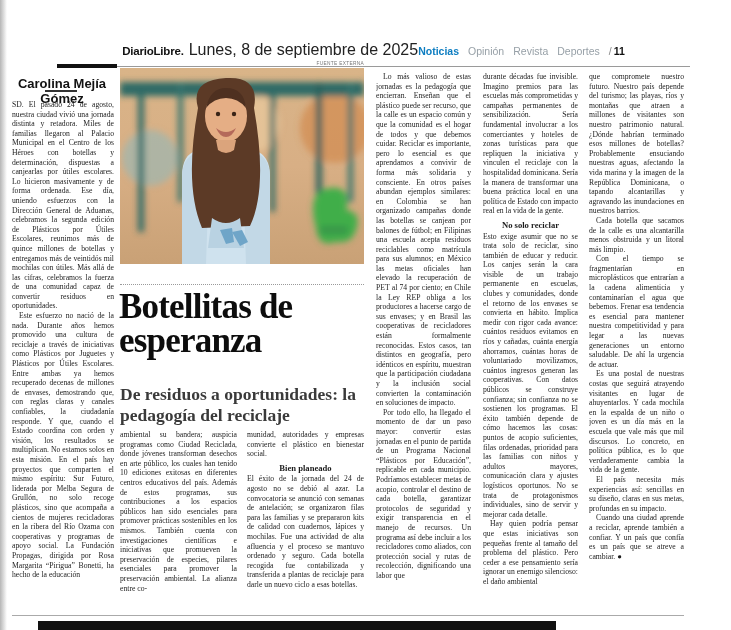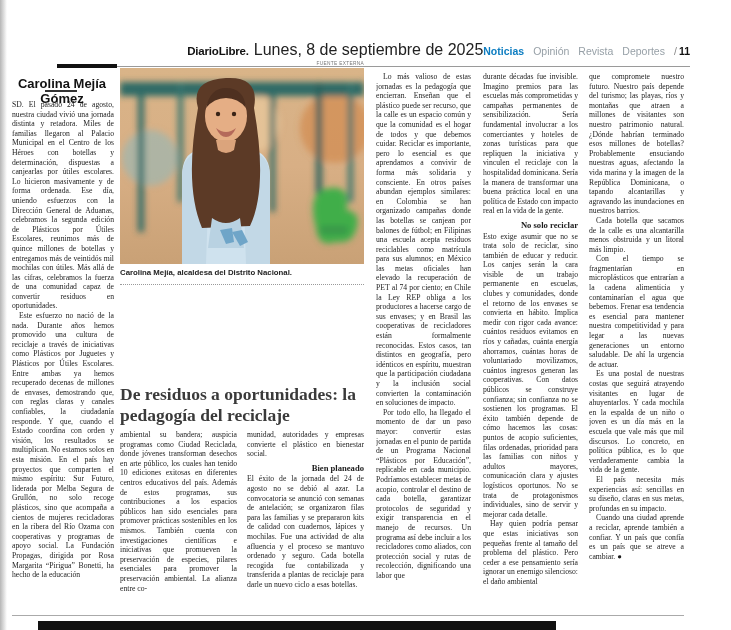--- a/index.html
+++ b/index.html
@@ -8,21 +8,21 @@
     position:relative; width:731px; height:630px; background:#ffffff;
     font-family:"Liberation Serif", serif; color:#1c1c1c; overflow:hidden;
   }
   .scan-edge {
     position:absolute; left:0; top:0; width:7px; height:630px;
     background:linear-gradient(90deg,#b6b6b6,#e9e9e9 70%,#ffffff);
   }
   
   .hdr {
     position:absolute; left:57px; top:41px; width:633px; height:18px;
-    display:flex; align-items:baseline; justify-content:flex-end;
+    display:flex; align-items:baseline; justify-content:center;
     font-family:"Liberation Sans", sans-serif;
   }
   .hdr-left { display:flex; align-items:baseline; gap:5px; }
   .masthead { font-weight:bold; font-size:11.5px; color:#111; letter-spacing:-0.2px; }
   .hdr-date { font-size:16px; color:#222; }
   .hdr-right { display:flex; align-items:baseline; gap:9px; }
   .nav-item { font-size:10.5px; color:#97a0a7; cursor:pointer; }
   .nav-item.active { color:#0d7dc1; font-weight:bold; }
   .pageno { font-size:10.5px; color:#222; }
   .pageno .slash { color:#888; font-weight:normal; margin-right:2px; }
@@ -37,21 +37,21 @@
   .byline-rule { position:absolute; left:45px; top:90px; width:32px; height:2px; background:#333; }
   
   .col {
     position:absolute; overflow:hidden; text-align:justify;
     font-size:7.7px; line-height:9.6px; color:#1c1c1c;
   }
   .col p { text-indent:0; }
   .col p.indent { text-indent:7px; }
   .col .colhead {
     font-weight:bold; font-size:8.6px; margin-top:5px; margin-bottom:1px;
-    text-align:right; text-indent:0;
+    text-align:center; text-indent:0;
   }
   #col1 { left:12px;  top:100px; width:102px; height:512px; }
   #col2 { left:120px; top:430px; width:117px; height:183px; }
   #col3 { left:247px; top:430px; width:117px; height:183px; }
   #col4 { left:376px; top:72px;  width:95px;  height:541px; }
   #col5 { left:483px; top:72px;  width:95px;  height:541px; }
   #col6 { left:589px; top:72px;  width:95px;  height:541px; }
   
   .credit {
     position:absolute; left:120px; top:61px; width:244px; text-align:right;
@@ -148,23 +148,23 @@
         <path d="M96 60 q10 8 20 0 q-4 9 -10 9 q-6 0 -10 -9z" fill="#b4695a"></path>
         <circle cx="98" cy="46" r="2.2" fill="#3a2417"></circle>
         <circle cx="114" cy="46" r="2.2" fill="#3a2417"></circle>
         <path d="M96 72 h20 l-2 10 q-8 6 -16 0 z" fill="#dba47c"></path>
         <path d="M92 150 q14 10 28 0 l4 30 h-36 z" fill="#b9d2e2"></path>
         <path d="M100 162 l6 14 l8 -2 l-2 -14 z" fill="#6fa5c8"></path>
         <path d="M112 164 l8 14 l8 -4 l-6 -12 z" fill="#6fa5c8"></path>
       </g>
     </svg>
   </div>
-  <div class="caption">Carolina Mejía, alcaldesa del Distrito Nacional.</div>
   <div class="dotted-rule"></div>
 
+  <h1 class="headline">Botellitas de esperanza</h1>
   <h2 class="subhead">De residuos a oportunidades: la pedagogía del reciclaje</h2>
 
   <div class="col" id="col1">
       <p>SD. El pasado 24 de agosto, nuestra ciudad vivió una jornada distinta y retadora. Miles de familias llegaron al Palacio Municipal en el Centro de los Héroes con botellas y determinación, dispuestas a canjearlas por útiles escolares. Lo hicieron masivamente y de forma ordenada. Ese día, uniendo esfuerzos con la Dirección General de Aduanas, celebramos la segunda edición de Plásticos por Útiles Escolares, reunimos más de quince millones de botellas y entregamos más de veintidós mil mochilas con útiles. Más allá de las cifras, celebramos la fuerza de una comunidad capaz de convertir residuos en oportunidades.</p>
       <p class="indent">Este esfuerzo no nació de la nada. Durante años hemos promovido una cultura de reciclaje a través de iniciativas como Plásticos por Juguetes y Plásticos por Útiles Escolares. Entre ambas ya hemos recuperado decenas de millones de envases, demostrando que, con reglas claras y canales confiables, la ciudadanía responde. Y que, cuando el Estado coordina con orden y visión, los resultados se multiplican. No estamos solos en esta misión. En el país hay proyectos que comparten el mismo espíritu: Sur Futuro, liderada por Melba Segura de Grullón, no solo recoge plásticos, sino que acompaña a cientos de mujeres recicladoras en la ribera del Río Ozama con cooperativas y programas de apoyo social. La Fundación Propagas, dirigida por Rosa Margarita “Pirigua” Bonetti, ha hecho de la educación</p>
     </div>
   <div class="col" id="col2">
       <p>ambiental su bandera; auspicia programas como Ciudad Reciclada, donde jóvenes transforman desechos en arte público, los cuales han tenido 10 ediciones exitosas en diferentes centros educativos del país. Además de estos programas, sus contribuciones a los espacios públicos han sido esenciales para promover prácticas sostenibles en los mismos. También cuenta con investigaciones científicas e iniciativas que promueven la preservación de especies, pilares esenciales para promover la preservación ambiental. La alianza entre co-</p>
     </div>
   <div class="col" id="col3">

